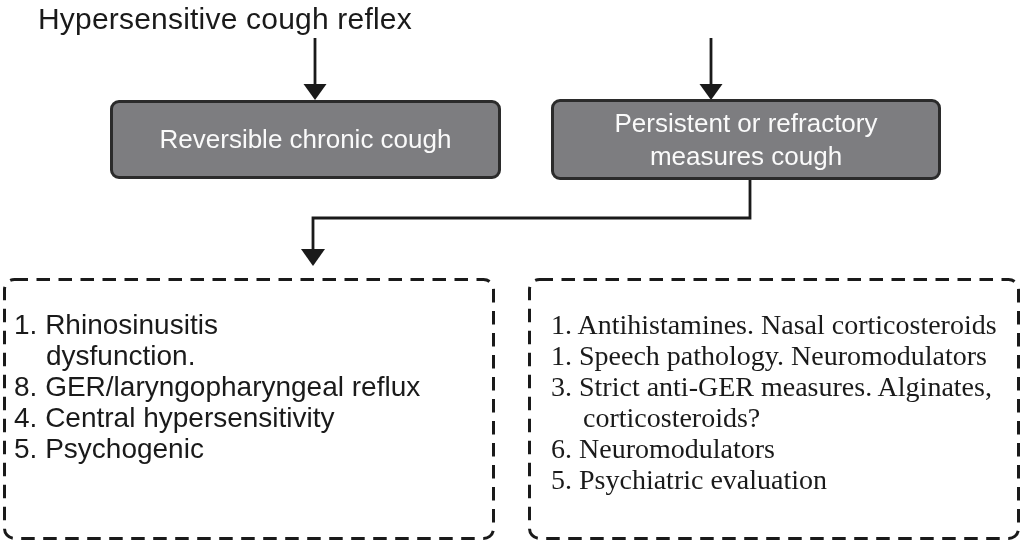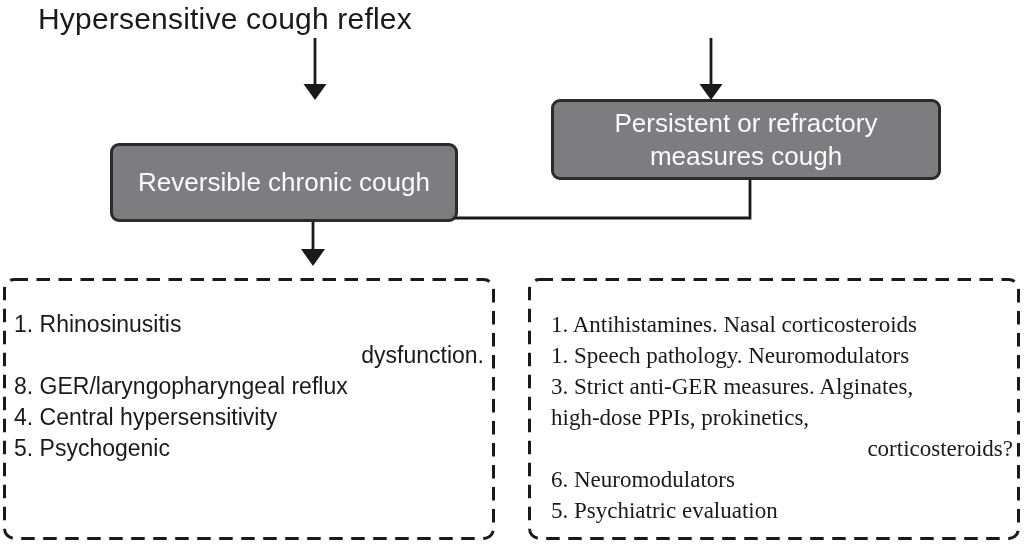--- a/index.html
+++ b/index.html
@@ -59,31 +59,31 @@
     border-radius: 9px;
     color: var(--box-text);
     font-size: 26px;
     line-height: 33px;
     display: flex;
     flex-direction: column;
     align-items: center;
     justify-content: center;
     text-align: center;
   }
-  .box-left  { left: 110px; top: 100px; width: 348px; height: 79px; margin-top: 43px; }
+  .box-left  { left: 110px; top: 100px; width: 391px; height: 79px; }
   .box-right { left: 551px; top:  99px; width: 390px; height: 81px; }
   .list {
     position: absolute;
-    font-size: 23px;
+    font-size: 28px;
     line-height: 31px;
     color: var(--ink);
   }
   .list-left  { left:  14px; top: 309px; width: 470px; }
   .list-right { left: 551px; top: 309px; width: 462px; font-family: Liberation Serif, serif; }
-  .indent-1 { padding-left: 32px; text-align: right; }
+  .indent-1 { padding-left: 32px; }
 </style>
 </head>
 <body>
 
 <div class="canvas">
 
   <div class="title">Hypersensitive cough reflex</div>
 
   <svg class="connector-layer" viewBox="0 0 1024 548">
 
@@ -120,19 +120,18 @@
       <div class="line indent-1">dysfunction.</div>
       <div class="line">8. GER/laryngopharyngeal reflux</div>
       <div class="line">4. Central hypersensitivity</div>
       <div class="line">5. Psychogenic</div>
     </div>
 
   <div class="list list-right">
       <div class="line">1. Antihistamines. Nasal corticosteroids</div>
       <div class="line">1. Speech pathology. Neuromodulators</div>
       <div class="line">3. Strict anti-GER measures. Alginates,</div>
-      <div class="line">high-dose PPIs, prokinetics,</div>
       <div class="line indent-1">corticosteroids?</div>
       <div class="line">6. Neuromodulators</div>
       <div class="line">5. Psychiatric evaluation</div>
     </div>
 
 </div>
 
 </body></html>

